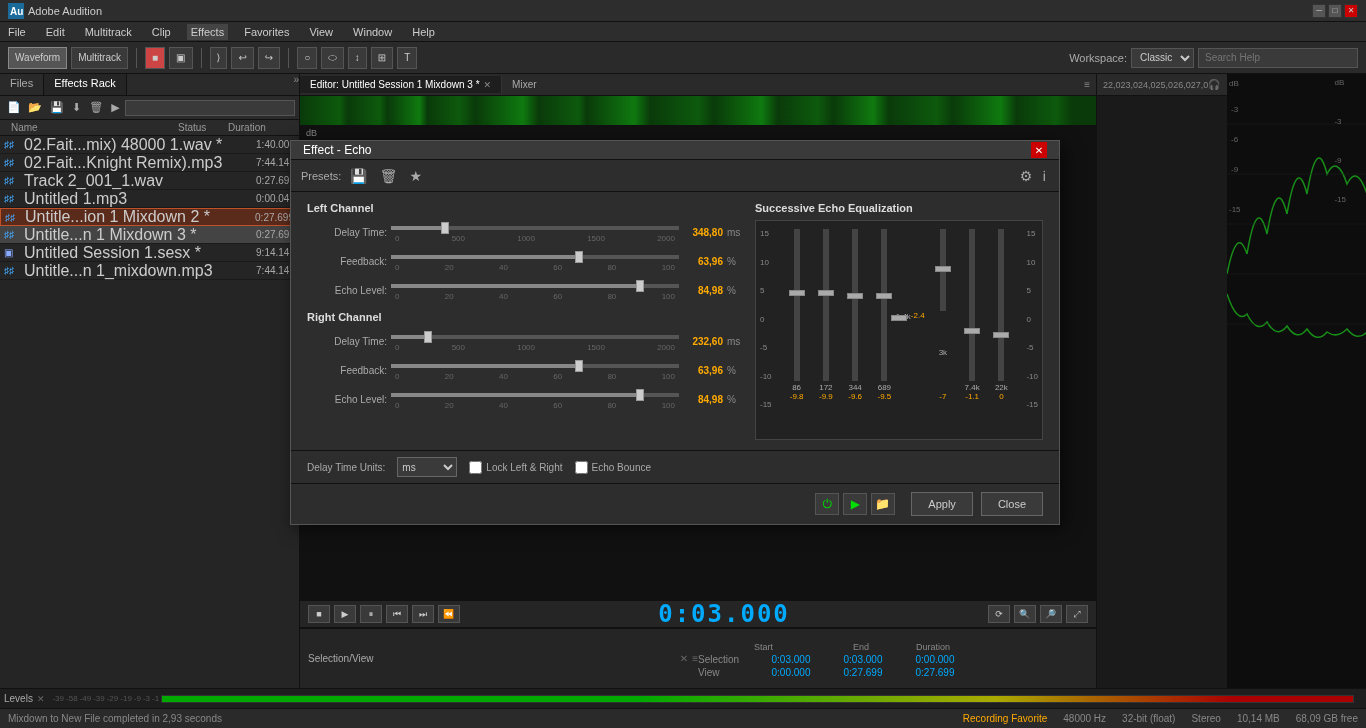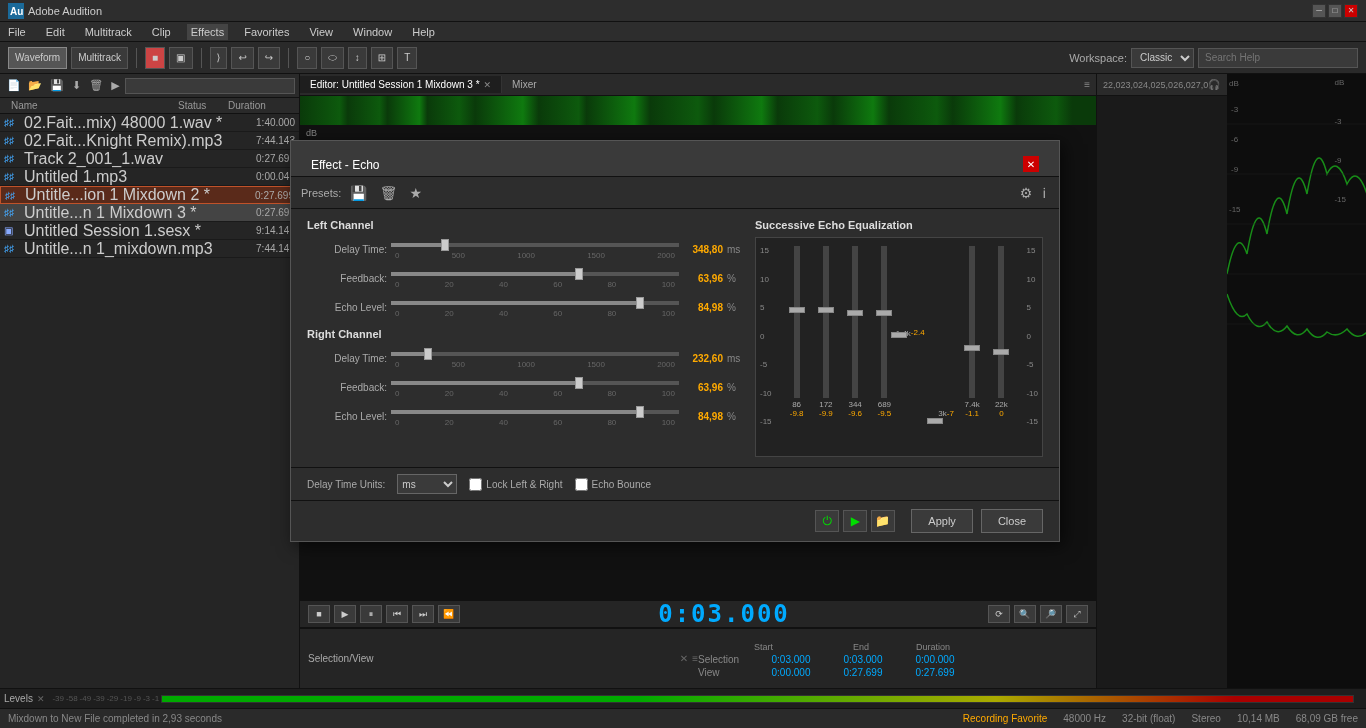--- a/index.html
+++ b/index.html
@@ -305,26 +305,26 @@
       background: #2d2d2d;
       border: 1px solid #555;
       width: 770px;
       position: absolute;
       top: 140px;
       left: 290px;
       box-shadow: 4px 4px 16px rgba(0,0,0,0.6);
     }
     .dialog-title-bar {
       background: #3a3a3a;
-      padding: 4px 20px;
-      display: flex;
-      align-items: flex-end;
+      padding: 4px 12px;
+      display: flex;
+      align-items: center;
       justify-content: space-between;
       border-bottom: 1px solid #111;
-      height: 36px;
+      height: 19px;
     }
     .dialog-title {
       font-size: 12px;
       color: #fff;
     }
     .dialog-close {
       background: #c00;
       border: none;
       color: #fff;
       width: 16px;
@@ -576,20 +576,25 @@
   <span class="workspace-label">Workspace:</span>
   <select class="workspace-select">
     <option>Classic</option>
   </select>
   <input type="text" class="search-box" value="" placeholder="Search Help" style="">
 </div>
 
 <div id="main-layout">
 
   <div id="left-panel">
+    <div class="panel-tabs">
+      <span class="panel-tab">Files</span>
+      <span class="panel-tab active">Effects Rack</span>
+      <span class="panel-collapse">»</span>
+    </div>
     <div class="panel-toolbar">
       <button class="panel-tool-btn">📄</button>
       <button class="panel-tool-btn">📂</button>
       <button class="panel-tool-btn">💾</button>
       <button class="panel-tool-btn">⬇</button>
       <button class="panel-tool-btn">🗑</button>
       <button class="panel-tool-btn">▶</button>
       <input type="text" class="panel-search" placeholder="" style="">
     </div>
     <div style="display:flex; background:#2a2a2a; border-bottom:1px solid #111; padding: 2px 11px;">
@@ -1003,21 +1008,21 @@
           </div>
 
           <div style="display:flex;flex-direction:row;align-items:center;justify-content:flex-end;width:22px;">
             <div style="flex:1;display:flex;flex-direction:column;justify-content:center;width:6px;background:#444;position:relative;">
               <div style="position:absolute;top:62%;left:-5px;width:16px;height:6px;background:#aaa;border:1px solid #888;cursor:pointer;"></div>
             </div>
             <span style="font-size:8px;color:#aaa;margin-top:2px;">1.4k</span>
             <span style="font-size:8px;color:#fa0;">-2.4</span>
           </div>
 
-          <div style="display:flex;flex-direction:row;align-items:flex-end;justify-content:flex-end;width:22px;">
+          <div style="display:flex;flex-direction:column;align-items:center;justify-content:flex-end;width:22px;gap:35px;">
             <div style="flex:1;display:flex;flex-direction:column;justify-content:center;width:6px;background:#444;position:relative;">
               <div style="position:absolute;top:45%;left:-5px;width:16px;height:6px;background:#aaa;border:1px solid #888;cursor:pointer;"></div>
             </div>
             <span style="font-size:8px;color:#aaa;margin-top:2px;">3k</span>
             <span style="font-size:8px;color:#fa0;">-7</span>
           </div>
 
           <div style="display:flex;flex-direction:column;align-items:center;justify-content:flex-end;width:22px;">
             <div style="flex:1;display:flex;flex-direction:column;justify-content:center;width:6px;background:#444;position:relative;">
               <div style="position:absolute;top:65%;left:-5px;width:16px;height:6px;background:#aaa;border:1px solid #888;cursor:pointer;"></div>

